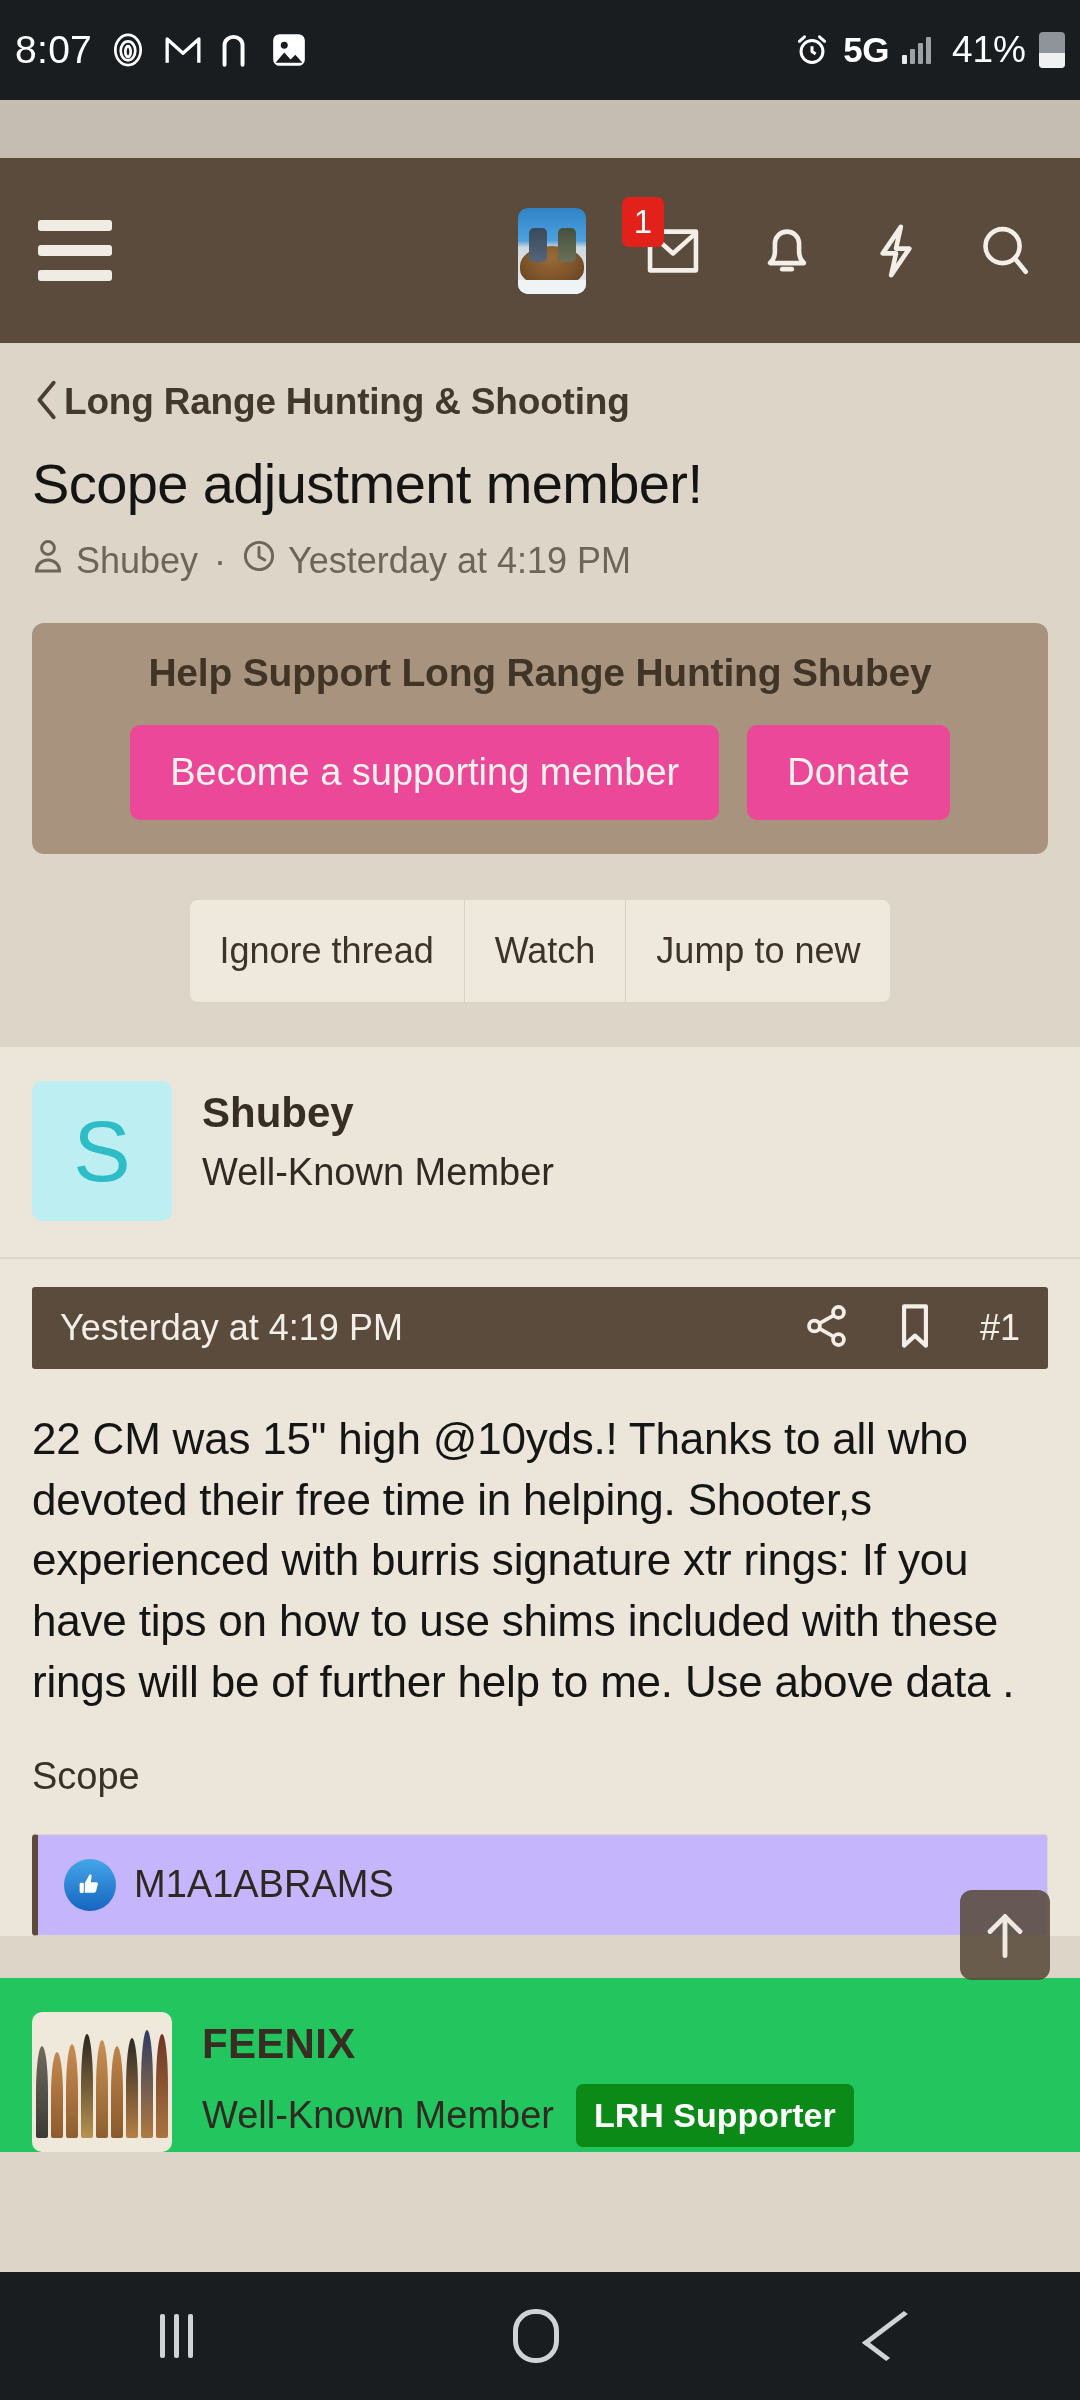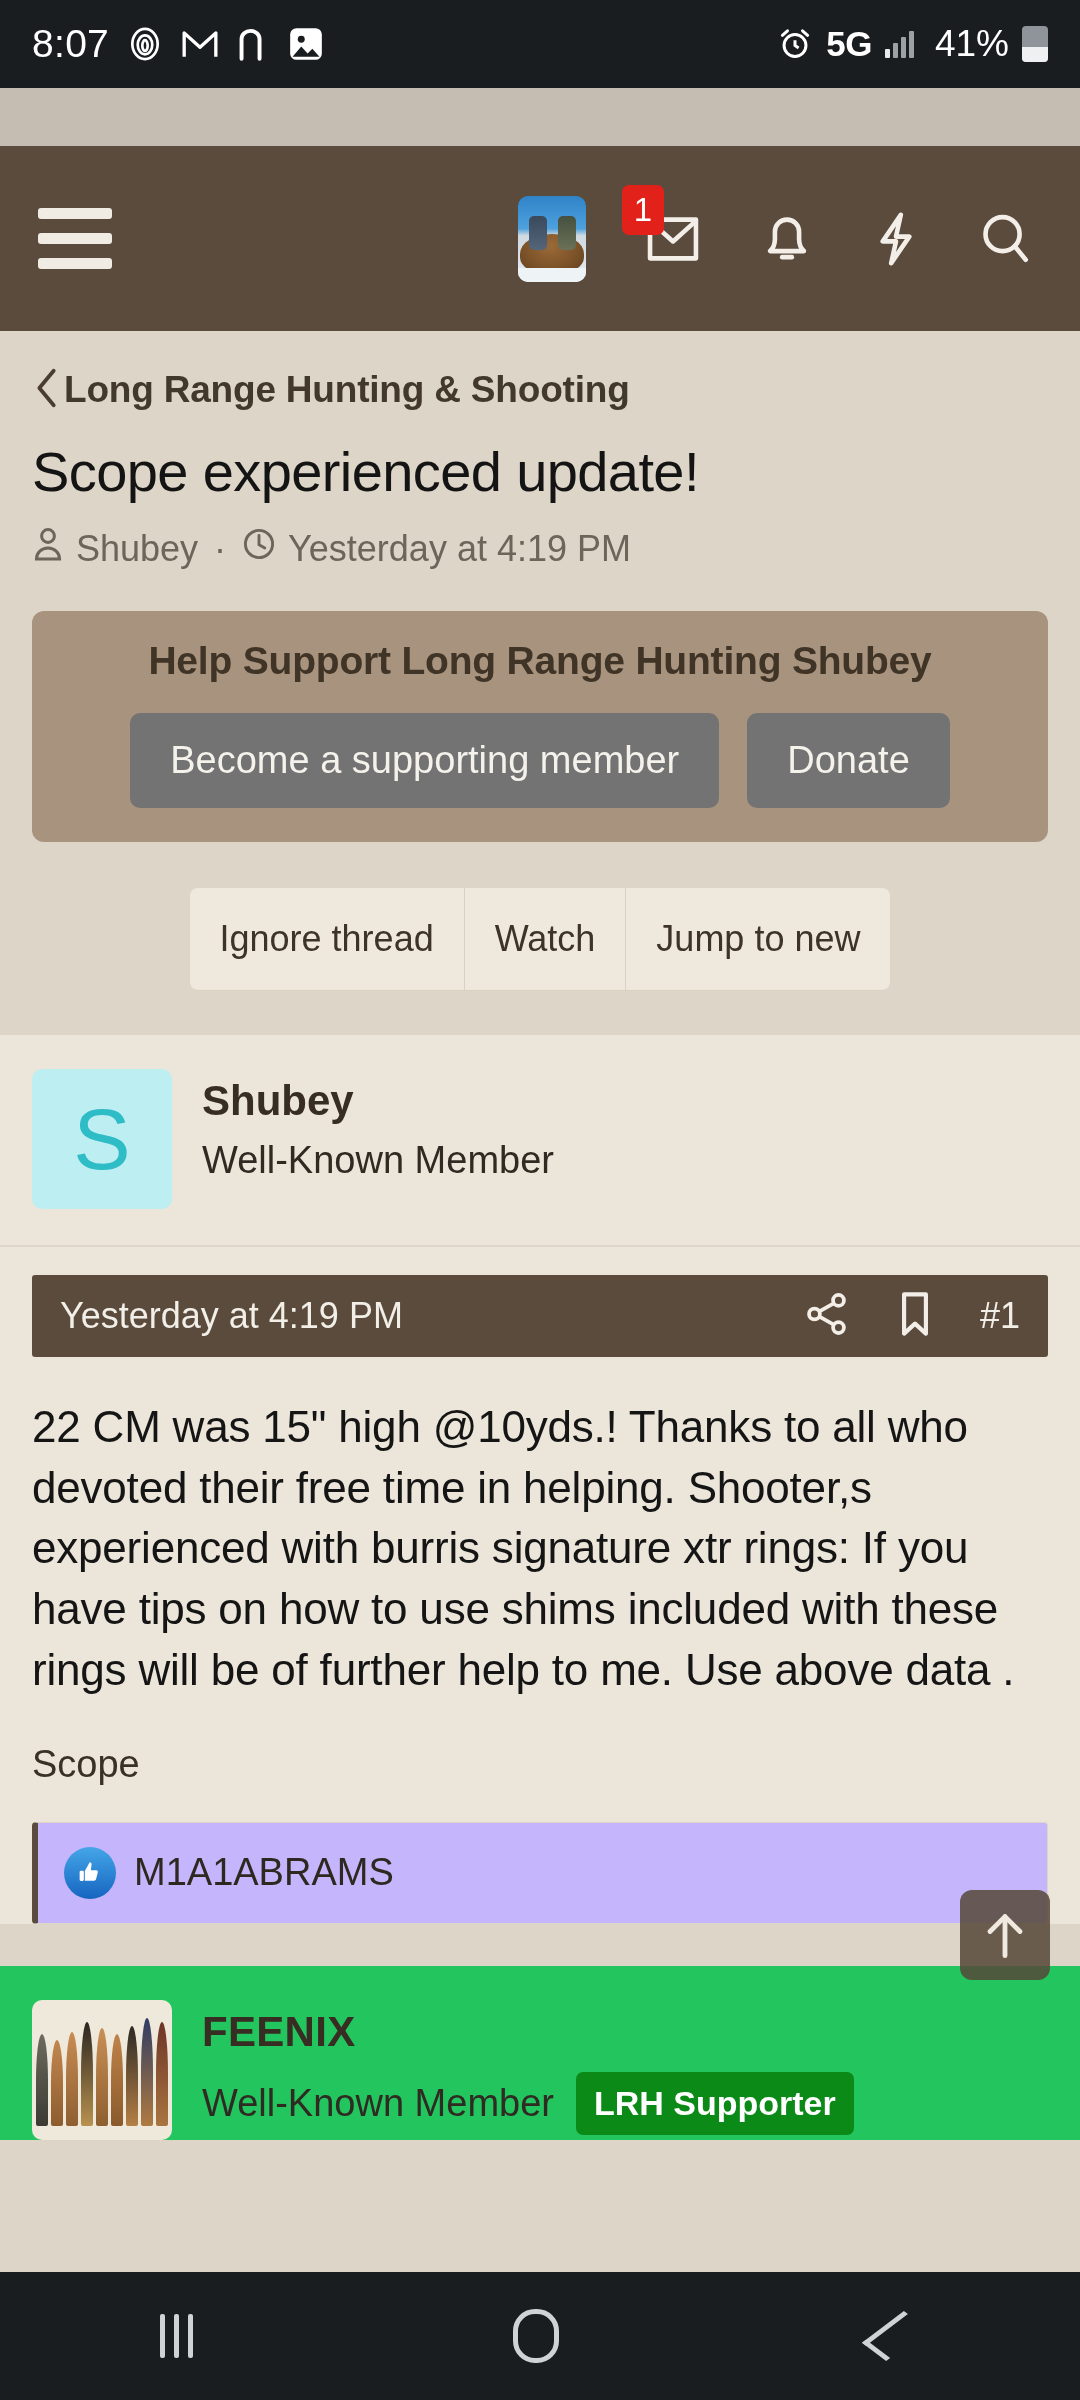--- a/index.html
+++ b/index.html
@@ -6,22 +6,22 @@
   html,body { width:1080px; height:2400px; }
   body {
     font-family: "Liberation Sans", sans-serif;
     background:#ddd5c7;
     overflow:hidden;
     position:relative;
   }
 
   
   .statusbar{
-    height:88px; background:#191d20; color:#fff;
-    display:flex; align-items:center; padding:0 32px;
+    height:100px; background:#191d20; color:#fff;
+    display:flex; align-items:center; padding:0 15px;
     position:relative; z-index:30;
   }
   .sb-left{ display:flex; align-items:center; gap:17px; }
   .sb-time{ font-size:39px; font-weight:400; letter-spacing:.3px; }
   .sb-icon{ display:flex; align-items:center; justify-content:center; }
   .sb-right{ margin-left:auto; display:flex; align-items:center; gap:13px; }
   .sb-5g{ font-size:35px; font-weight:700; letter-spacing:-.5px; }
   .sb-pct{ font-size:37px; font-weight:400; margin-left:8px; }
   .sigbars{ display:flex; align-items:flex-end; gap:3px; height:28px; }
   .sigbars i{ width:5px; background:#7e8488; display:block; border-radius:1px; }
@@ -86,21 +86,21 @@
   .meta .dot{ padding:0 4px; }
 
   
   .support{
     margin:40px 32px 0 32px; background:#a8937e; border-radius:12px;
     padding:28px 0 34px 0; text-align:center;
   }
   .support h3{ font-size:39px; color:#3f3425; font-weight:700; letter-spacing:-.2px; }
   .support .btns{ display:flex; justify-content:center; gap:28px; margin-top:30px; }
   .support .btn{
-    background:#737373; color:#f5f2ec; border-radius:10px;
+    background:#ec4899; color:#f5f2ec; border-radius:10px;
     font-size:38px; padding:26px 40px; cursor:pointer; white-space:nowrap;
   }
 
   
   .threadbtns{ display:flex; justify-content:center; padding:46px 0 0 0; }
   .tb{
     background:#efe9dd; color:#3d3328; font-size:36px;
     padding:30px 30px; border-bottom:1px solid #d9d1c2;
     border-right:1px solid #d9d1c2; cursor:pointer; white-space:nowrap;
   }
@@ -293,21 +293,21 @@
 
   <div class="breadcrumb">
     <span>
       <svg width="26" height="42" viewBox="0 0 13 22" fill="none" stroke="#4a3e30" stroke-width="2" stroke-linecap="round" stroke-linejoin="round">
         <path d="M10 2 2.5 11 10 20"></path>
       </svg>
     </span>
     <span class="bc-text">Long Range Hunting &amp; Shooting</span>
   </div>
 
-  <h1 class="title">Scope experienced update!</h1>
+  <h1 class="title">Scope adjustment member!</h1>
 
   <div class="meta">
     <span>
       <svg width="32" height="36" viewBox="0 0 18 20" fill="none" stroke="#6c655a" stroke-width="1.7">
         <circle cx="9" cy="5.5" r="3.6"></circle>
           <path d="M2.5 18.5c0-3.6 2.9-6.2 6.5-6.2s6.5 2.6 6.5 6.2z"></path>
       </svg>
     </span>
     <span>Shubey</span>
     <span class="dot">·</span>

